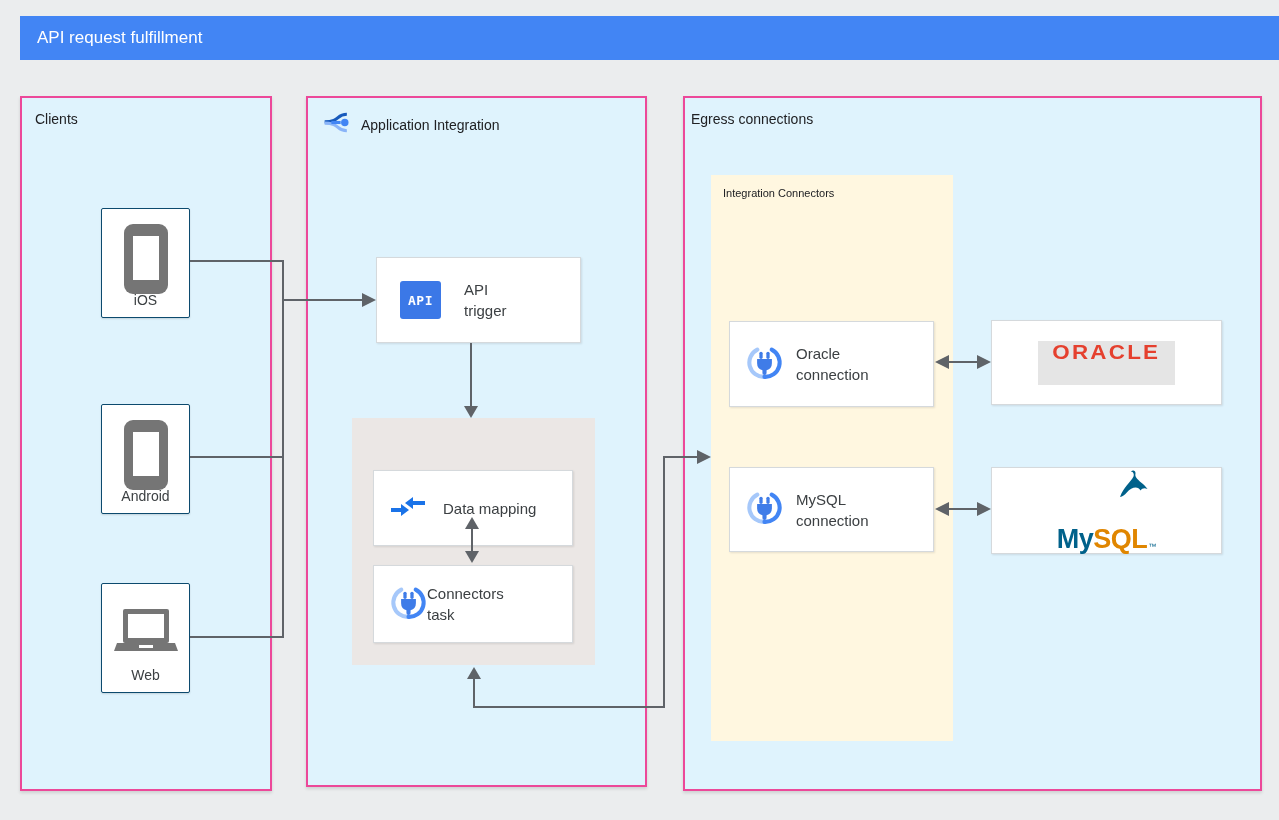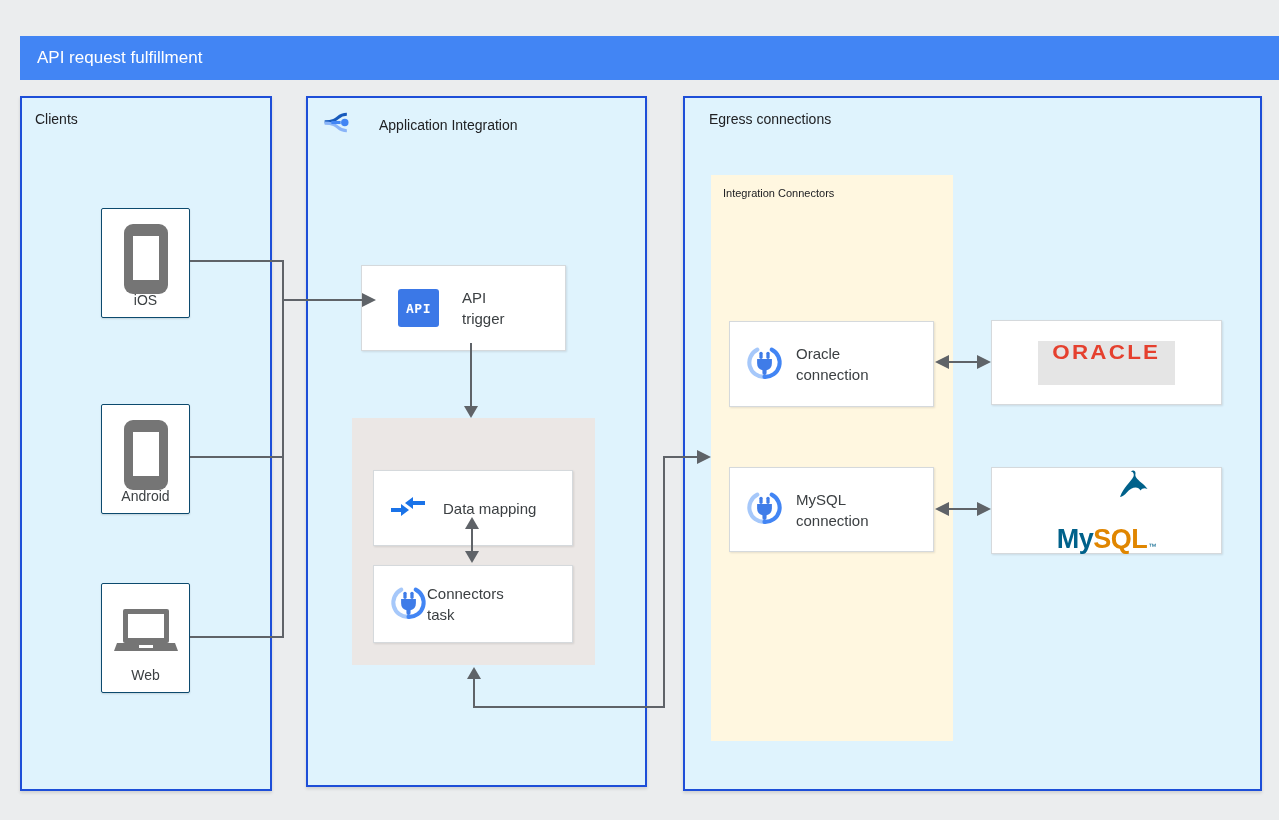--- a/index.html
+++ b/index.html
@@ -1,46 +1,46 @@
 <!DOCTYPE html>
 <html><head>
 <meta charset="utf-8">
 <style>
   html,body{margin:0;padding:0;}
   body{background:#ebedee;font-family:"Liberation Sans","DejaVu Sans",sans-serif;}
   .page{position:relative;width:1279px;height:820px;background:#ebedee;overflow:hidden;}
 
   
   .titlebar{position:absolute;left:20px;top:16px;width:1259px;height:44px;background:#4285f4;
-    color:#ffffff;font-size:17px;line-height:44px;padding-left:17px;box-sizing:border-box;margin-top:20px;}
-
-  
-  .zone{position:absolute;background:#dff3fd;border:2px solid #1d4ed8;box-sizing:border-box;
+    color:#ffffff;font-size:17px;line-height:44px;padding-left:17px;box-sizing:border-box;}
+
+  
+  .zone{position:absolute;background:#dff3fd;border:2px solid #ec4899;box-sizing:border-box;
     box-shadow:0 2px 3px rgba(0,0,0,.12);}
   .zone-label{position:absolute;left:13px;top:13px;font-size:14px;color:#202124;}
   .zone.clients{left:20px;top:96px;width:252px;height:695px;}
   .zone.appint{left:306px;top:96px;width:341px;height:691px;}
   .zone.egress{left:683px;top:96px;width:579px;height:695px;}
-  .appint-head{position:absolute;left:12px;top:9px;display:flex;align-items:center;gap:28px;}
+  .appint-head{position:absolute;left:12px;top:9px;display:flex;align-items:center;gap:10px;}
   .appint-head .lbl{font-size:14px;color:#202124;}
 
   
   .card{position:absolute;width:89px;height:110px;background:#ffffff;border:1px solid #0c4a6e;
     border-radius:2px;box-shadow:0 1px 2px rgba(0,0,0,.14);box-sizing:border-box;
     display:flex;flex-direction:column;align-items:center;justify-content:flex-end;padding-bottom:9px;}
   .card .dev-icon{position:absolute;top:14px;left:0;right:0;display:flex;justify-content:center;}
   .card .dev-icon.lap{top:24px;}
   .card .clabel{font-size:14px;color:#3c4043;}
 
   
   .node{position:absolute;background:#ffffff;border:1px solid #d5d9dc;box-sizing:border-box;
     box-shadow:1px 1px 2px rgba(0,0,0,.10);display:flex;align-items:center;}
   .node .nlabel{font-size:15px;color:#3c4043;line-height:1.4;}
 
-  .apitrigger{left:361px;top:257px;width:205px;height:86px;padding-left:36px;margin-top:8px;}
+  .apitrigger{left:376px;top:257px;width:205px;height:86px;padding-left:23px;}
   .api-badge{width:41px;height:38px;background:#3b78e7;border-radius:3px;color:#fff;
     display:flex;align-items:center;justify-content:center;font-family:"DejaVu Sans Mono",monospace;
     font-weight:bold;font-size:13px;letter-spacing:.5px;}
   .apitrigger .nlabel{margin-left:23px;width:62px;}
 
   .process-box{position:absolute;left:352px;top:418px;width:243px;height:247px;background:#ebe7e5;}
   .datamapping{left:373px;top:438px;width:200px;height:76px;padding-left:17px;margin-top:32px;}
   .datamapping .nlabel{margin-left:18px;}
   .connectorstask{left:373px;top:565px;width:200px;height:78px;padding-left:16px;}
   .connectorstask .nlabel{width:95px;}
@@ -154,21 +154,21 @@
         <path d="M25 5.5 A14 14 0 0 1 18 32" stroke="#4285f4" stroke-width="4" stroke-linecap="round"></path>
         <rect x="13" y="7.5" width="3.2" height="7" rx="1.6" fill="#3f7ce8"></rect>
         <rect x="19.8" y="7.5" width="3.2" height="7" rx="1.6" fill="#3f7ce8"></rect>
         <path d="M10.8 14.5 h14.4 v4.2 a7.2 7.2 0 0 1 -5.2 6.9 v2.6 a2 2 0 0 1 -4 0 v-2.6 a7.2 7.2 0 0 1 -5.2 -6.9 z" fill="#3f7ce8"></path>
       </svg>
     </span>
     <div class="nlabel">Connectors task</div>
   </div>
 
   <div class="zone egress">
-    <div class="zone-label" style="left:24px;">Egress connections</div>
+    <div class="zone-label" style="left:6px;">Egress connections</div>
   </div>
 
   <div class="ic-box">
     <div class="ic-label">Integration Connectors</div>
   </div>
 
   <div class="node oracleconn">
     <span>
       <svg width="37" height="37" viewBox="0 0 36 36" fill="none">
         <path d="M11 5.5 A14 14 0 0 0 18 32" stroke="#a6c8fa" stroke-width="4" stroke-linecap="round"></path>

